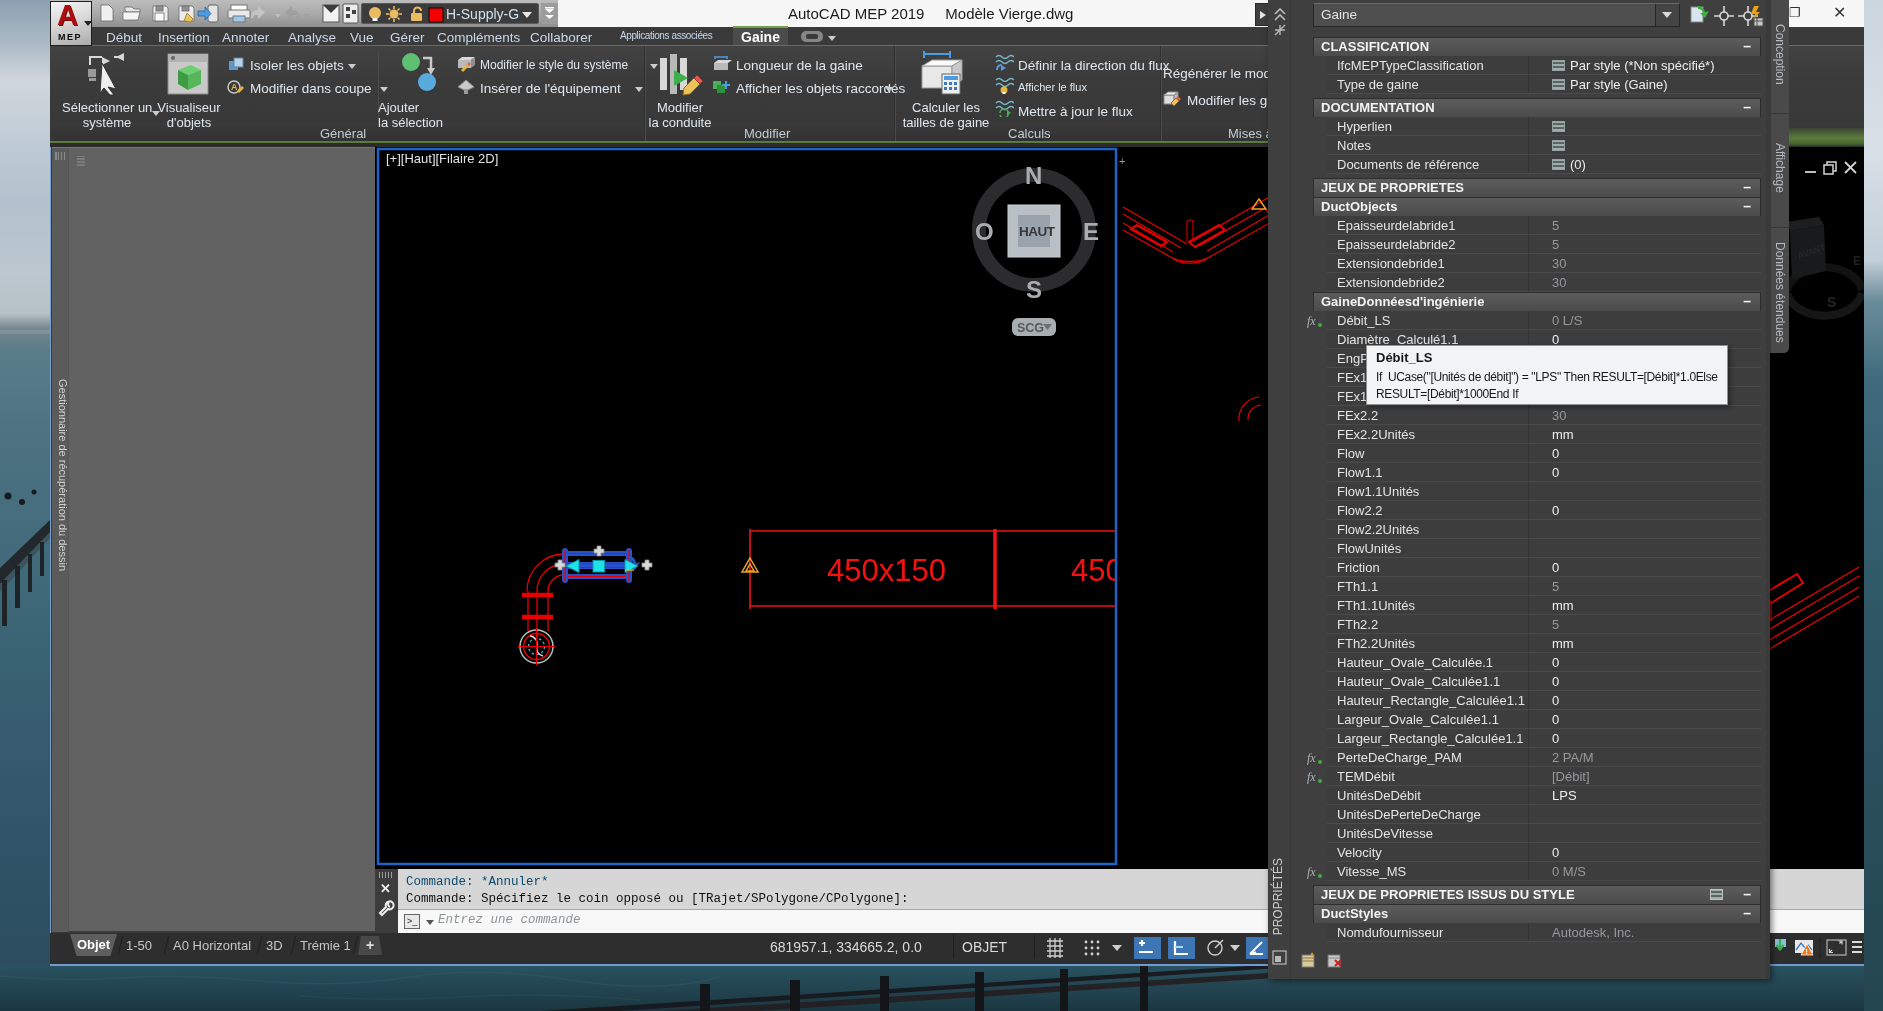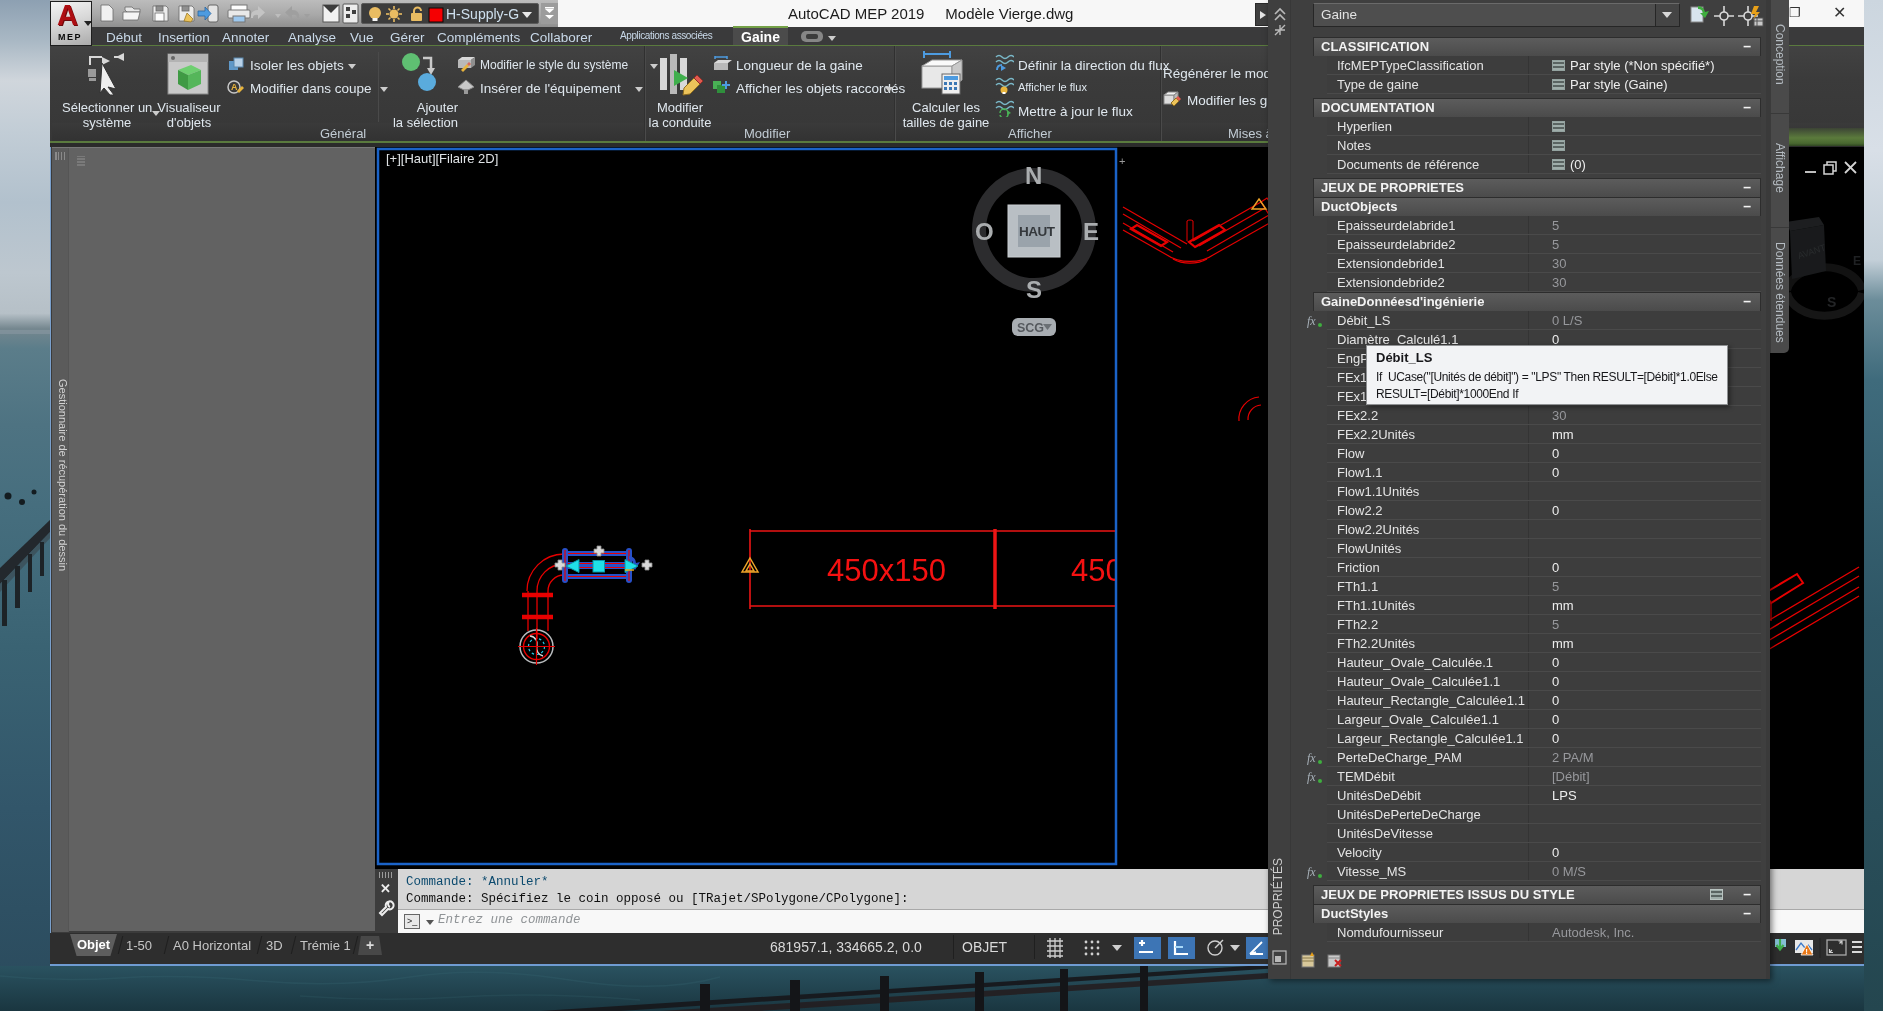--- a/index.html
+++ b/index.html
@@ -174,21 +174,21 @@
 <div class="abs" style="left:50px;top:141px;width:1814px;height:2px;background:#5a7a3e"></div>
 <div class="abs" style="left:50px;top:143px;width:1814px;height:4px;background:#2b2b2b"></div>
 
 <div class="abs" style="left:644px;top:46px;width:2px;height:95px;background:#303030;border-right:1px solid #4a4a4a"></div>
 <div class="abs" style="left:894px;top:46px;width:2px;height:95px;background:#303030;border-right:1px solid #4a4a4a"></div>
 <div class="abs" style="left:1160px;top:46px;width:2px;height:95px;background:#303030;border-right:1px solid #4a4a4a"></div>
 <div class="abs" style="left:378px;top:52px;width:1px;height:70px;background:#4a4a4a"></div>
 
 <div class="abs txt" style="left:320px;top:126px;font-size:13px;color:#c2ccd4">Général</div>
 <div class="abs txt" style="left:744px;top:126px;font-size:13px;color:#c2ccd4">Modifier</div>
-<div class="abs txt" style="left:1008px;top:126px;font-size:13px;color:#c2ccd4">Afficher</div>
+<div class="abs txt" style="left:1008px;top:126px;font-size:13px;color:#c2ccd4">Calculs</div>
 <div class="abs txt" style="left:1228px;top:126px;font-size:13px;color:#c2ccd4">Mises à</div>
 
 <svg class="abs" style="left:88px;top:53px" width="42" height="46" viewBox="0 0 42 46">
  <g stroke="#d8d8d8" stroke-width="2" fill="none">
       <path d="M2,12 v-8 h12"></path>
       <path d="M36,4 h-10"></path>
     </g>
  <polygon points="14,4 22,8 14,12" fill="#d8d8d8"></polygon>
     <polygon points="26,0 18,4 26,8" fill="#d8d8d8" transform="translate(10,0)"></polygon>
  <rect x="0" y="16" width="8" height="8" fill="#9a9a9a"></rect>
@@ -221,21 +221,21 @@
 </svg>
 <div class="abs txt" style="left:250px;top:81px;font-size:13.5px;color:#dfe7ee">Modifier dans coupe</div>
 <div class="abs" style="left:380px;top:87px;width:0;height:0;border-left:4px solid transparent;border-right:4px solid transparent;border-top:5px solid #ccc"></div>
 
 <svg class="abs" style="left:395px;top:52px" width="46" height="46" viewBox="0 0 46 46">
  <circle cx="16" cy="10" r="9" fill="#5fbf72"></circle>
     <path d="M28,6 h8 v10" stroke="#c9c9c9" stroke-width="2.5" fill="none"></path>
     <polygon points="32,16 40,16 36,23" fill="#c9c9c9"></polygon>
  <circle cx="32" cy="30" r="9" fill="#5aabdd"></circle>
 </svg>
-<div class="abs txt" style="left:378px;top:100px;width:80px;text-align:right;font-size:13px;color:#dfe7ee;line-height:15px">Ajouter<br>la sélection</div>
+<div class="abs txt" style="left:378px;top:100px;width:80px;text-align:left;font-size:13px;color:#dfe7ee;line-height:15px">Ajouter<br>la sélection</div>
 <svg class="abs" style="left:457px;top:56px" width="19" height="16" viewBox="0 0 19 16">
  <rect x="1" y="4" width="13" height="8" fill="#b9b9b9"></rect>
     <polygon points="1,4 5,1 18,1 14,4" fill="#d9d9d9"></polygon>
     <polygon points="14,4 18,1 18,9 14,12" fill="#8f8f8f"></polygon>
  <path d="M4,14 l6,-6 2,2 -6,6 z" fill="#e8b43c"></path>
     <path d="M10,8 l2,-2 2,2 -2,2 z" fill="#d86a5a"></path>
 </svg>
 <div class="abs txt" style="left:480px;top:58px;font-size:12px;color:#dfe7ee">Modifier le style du système</div>
 <div class="abs" style="left:650px;top:64px;width:0;height:0;border-left:4px solid transparent;border-right:4px solid transparent;border-top:5px solid #ccc;z-index:3"></div>
 <svg class="abs" style="left:457px;top:79px" width="19" height="16" viewBox="0 0 19 16">

